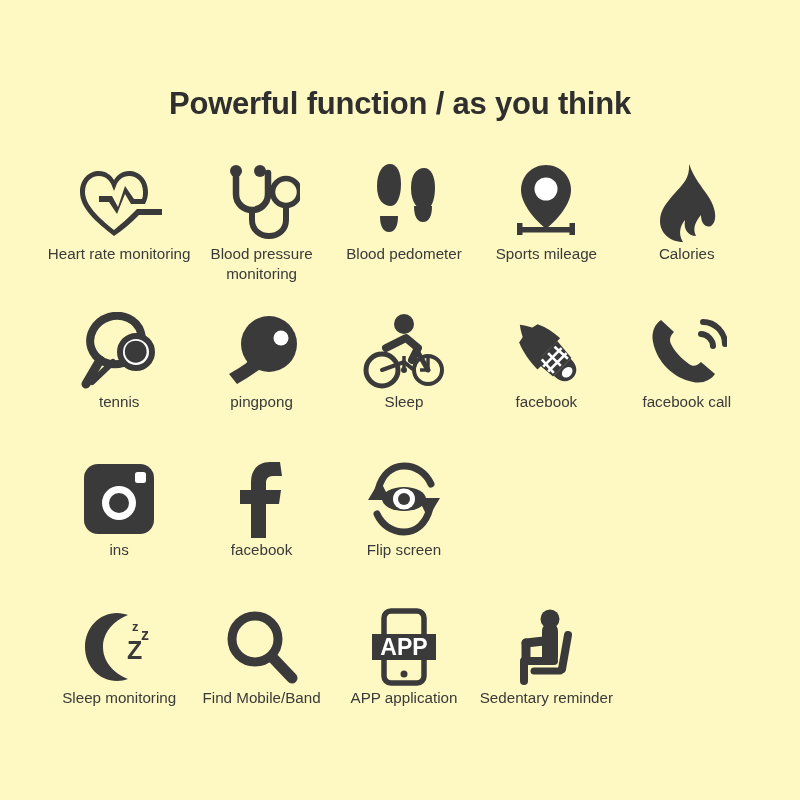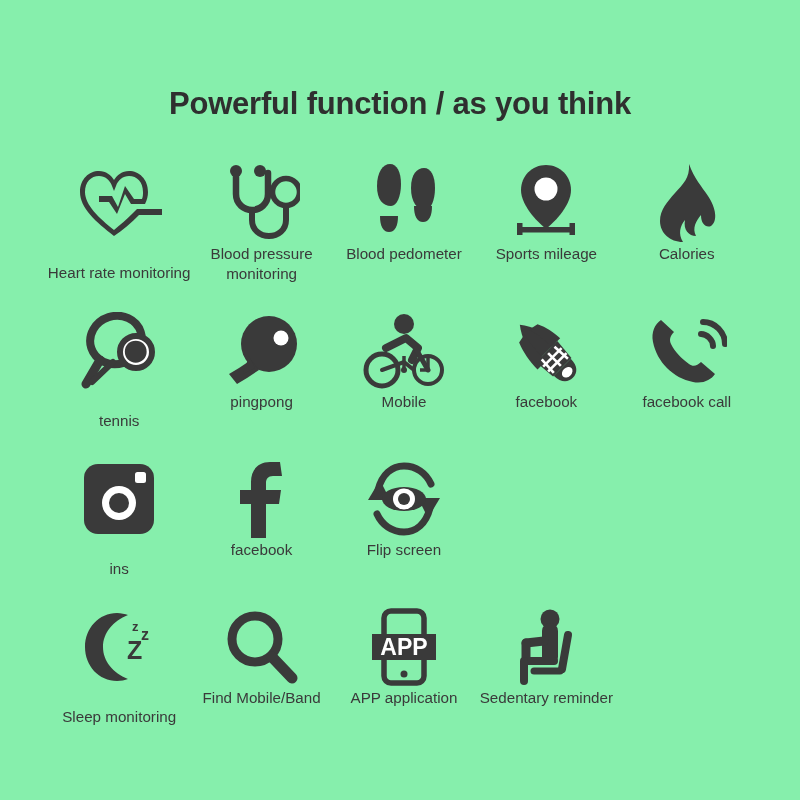--- a/index.html
+++ b/index.html
@@ -11,21 +11,21 @@
     height: 800px;
     background: #ffffff;
     font-family: "Liberation Sans", sans-serif;
     color: #3a3a3a;
     overflow: hidden;
   }
   .page {
     position: relative;
     width: 800px;
     height: 800px;
-    background: #86efac;
+    background: #fef9c3;
   }
   .title {
     position: absolute;
     top: 86px;
     left: 0;
     width: 800px;
     text-align: center;
     font-size: 31px;
     font-weight: bold;
     color: #2f2f2f;
@@ -60,21 +60,21 @@
   }
   .label {
     font-size: 15.2px;
     line-height: 20px;
     color: #3a3a3a;
     text-align: center;
     width: 152px;
     margin-top: -2px;
   }
   
-  .row .cell:nth-child(1) { margin-left: 4px; gap: 19px; }
+  .row .cell:nth-child(1) { margin-left: 4px; }
   .row .cell:nth-child(5) { margin-left: -2px; }
 </style>
 </head>
 <body>
 
 <div class="page">
 
   <div class="title">Powerful function / as you think</div>
 
   <div class="grid">
@@ -176,21 +176,21 @@
             <circle cx="42" cy="12" r="10" fill="#3a3a3a"></circle>
             <path d="M24 36 L44 26 L56 36 L50 48" stroke="#3a3a3a" stroke-width="8" fill="none" stroke-linecap="round" stroke-linejoin="round"></path>
             <path d="M50 30 L66 58" stroke="#3a3a3a" stroke-width="5" fill="none" stroke-linecap="round"></path>
             <path d="M20 58 L42 50 L52 58" stroke="#3a3a3a" stroke-width="4" fill="none" stroke-linecap="round"></path>
             <path d="M42 44 L42 58" stroke="#3a3a3a" stroke-width="3.5"></path>
             <circle cx="42" cy="58" r="3" fill="#3a3a3a"></circle>
             <path d="M66 46 L66 58" stroke="#3a3a3a" stroke-width="3.5"></path>
             <path d="M58 58 L66 58" stroke="#3a3a3a" stroke-width="3.5"></path>
           </svg>
         </div>
-        <div class="label">Mobile</div>
+        <div class="label">Sleep</div>
       </div>
 
       <div class="cell">
         <div class="icon-box">
           <svg width="78" height="78" viewBox="0 0 78 78">
             <g transform="rotate(-45 39 39)">
               <path fill="#3a3a3a" d="M39 2 C31 12 26 26 26 40 L52 40 C52 26 47 12 39 2 Z"></path>
               <path fill="#3a3a3a" d="M20 8 C16 18 14 28 14 40 L26 40 C26 28 27 16 30 6 Z" transform="translate(6,6)"></path>
               <path fill="#3a3a3a" d="M58 14 C62 22 64 32 64 40 L52 40 C52 30 51 20 48 12 Z" transform="translate(-6,0)"></path>
               <path fill="#3a3a3a" d="M24 40 L54 40 L52 62 L26 62 Z"></path>

